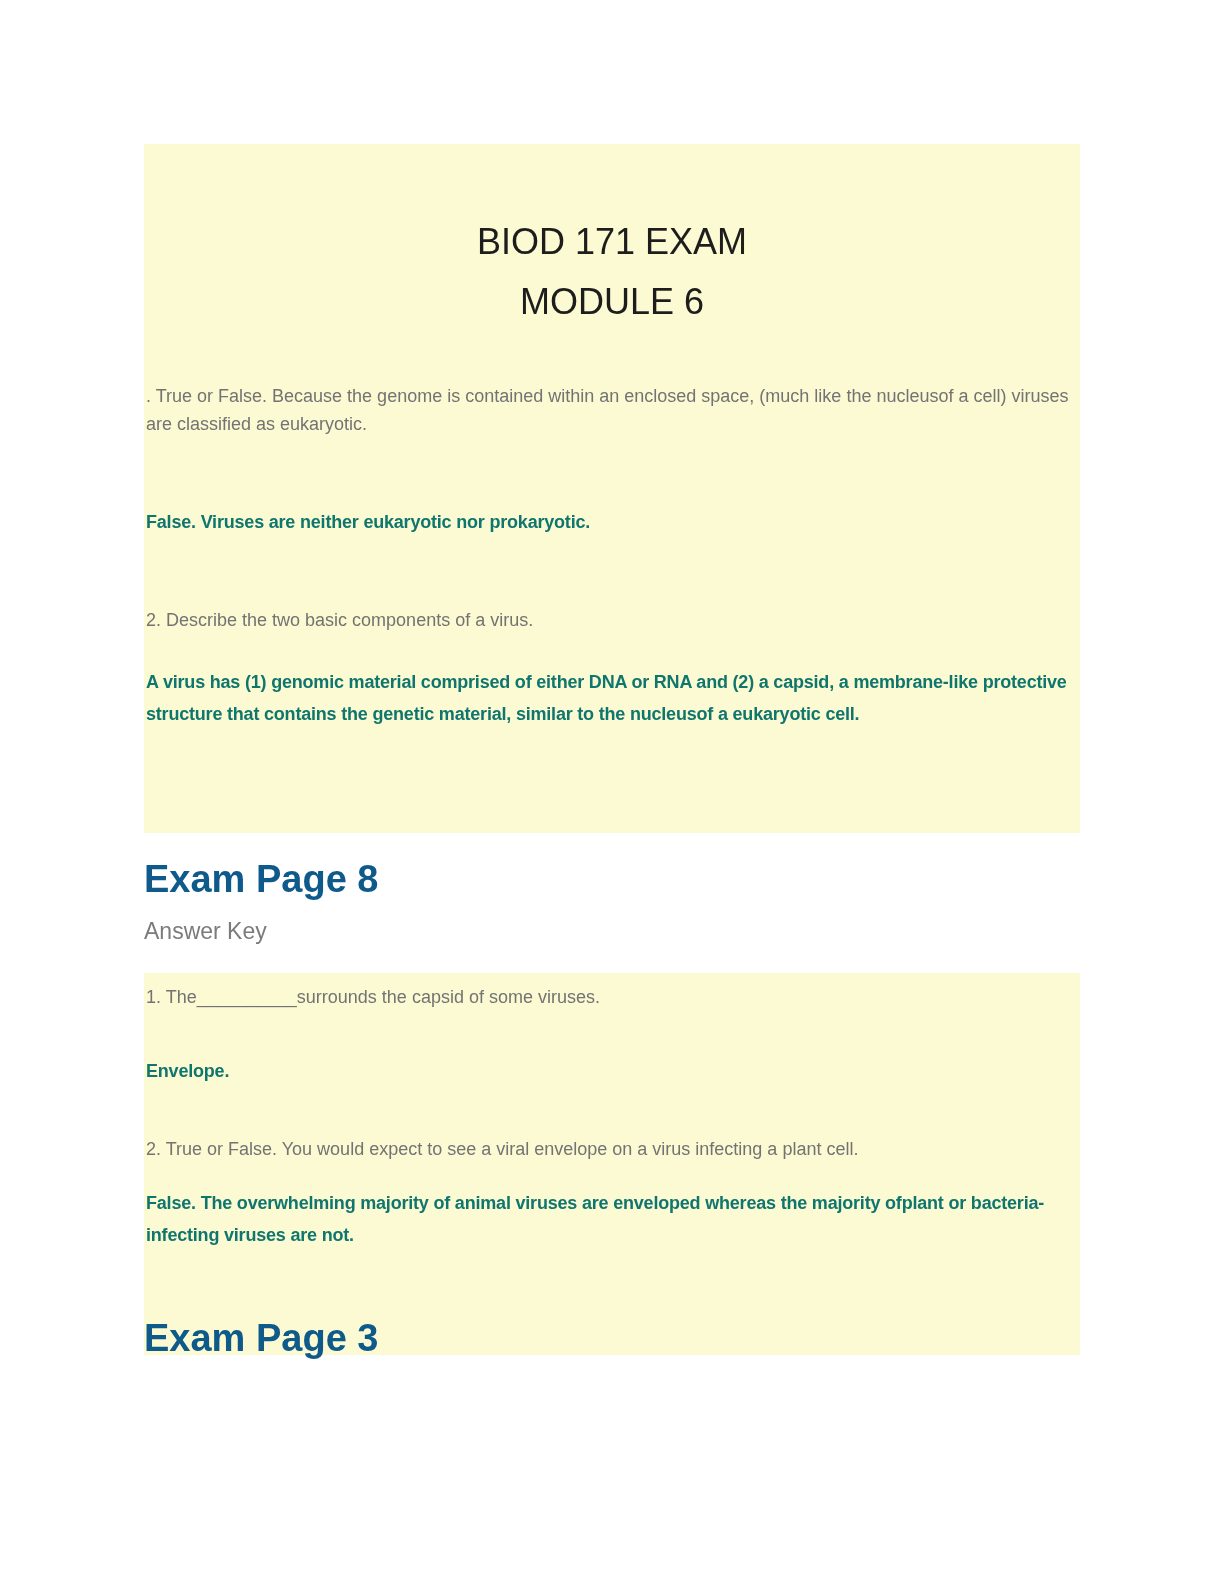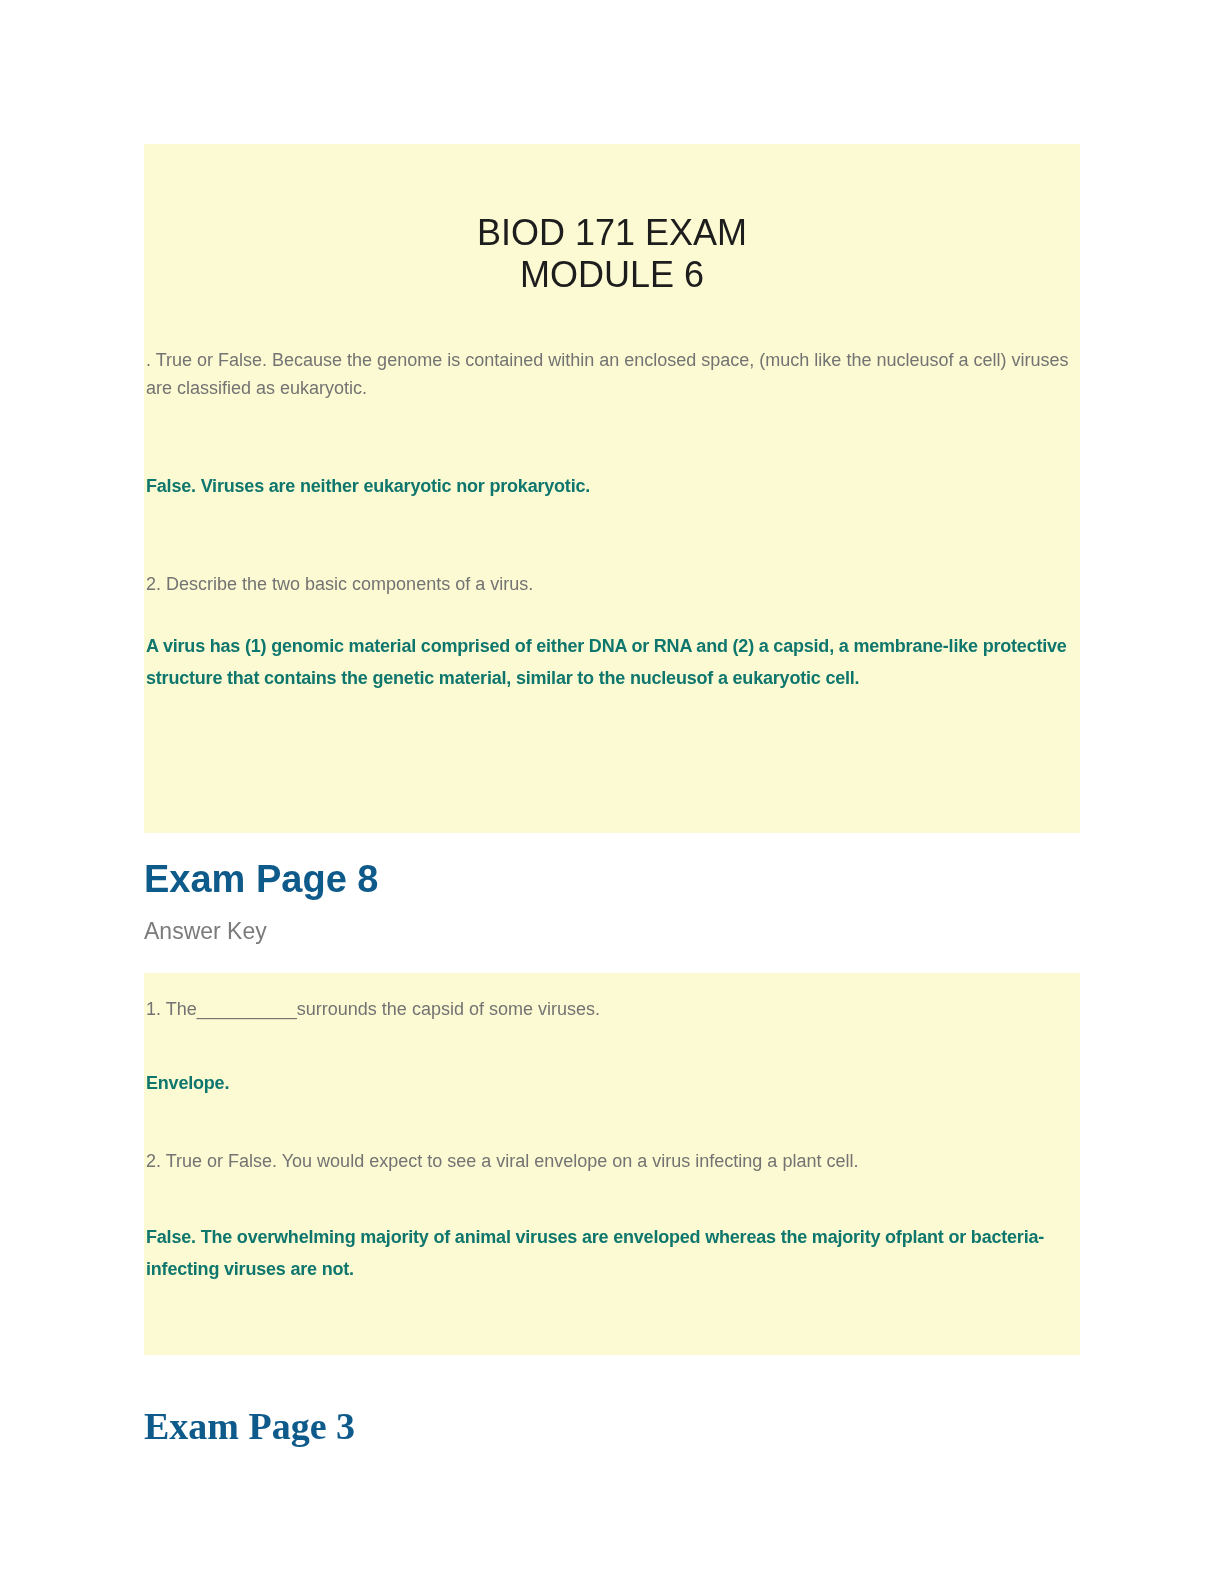--- a/index.html
+++ b/index.html
@@ -24,27 +24,27 @@
     padding: 0 2px;
   }
   .quiz-box-1 {
     top: 144px;
     height: 689px;
     padding-top: 68px;
   }
   .quiz-box-2 {
     top: 973px;
     height: 382px;
-    padding-top: 22px;
+    padding-top: 10px;
   }
   .exam-title {
     margin: 0 0 50px 0;
     text-align: center;
     font-size: 36px;
-    line-height: 42px;
+    line-height: 60px;
     font-weight: 400;
     color: #1d1d1d;
     white-space: pre-line;
   }
   .q-text {
     margin: 0;
     font-size: 18px;
     line-height: 28px;
     font-weight: 400;
     color: #737373;
@@ -53,33 +53,33 @@
     margin: 0;
     font-size: 18px;
     line-height: 32px;
     font-weight: 700;
     color: #0f766e;
     letter-spacing: -0.2px;
   }
   .mb-68 { margin-bottom: 68px; }
   .mb-62 { margin-bottom: 32px; }
   .mb-64 { margin-bottom: 48px; }
-  .mb-46 { margin-bottom: 46px; }
+  .mb-46 { margin-bottom: 24px; }
   .mb-44 { margin-bottom: 44px; }
   .section-heading {
     position: absolute;
     left: 144px;
     margin: 0;
     font-size: 38px;
     line-height: 46px;
     font-weight: 700;
     color: #0e5a8a;
   }
   .heading-page-2 { top: 856px; }
-  .heading-page-3 { top: 1403px; font-family: Liberation Serif, serif; }
+  .heading-page-3 { top: 1315px; }
   .sub-heading {
     position: absolute;
     left: 144px;
     top: 916px;
     margin: 0;
     font-size: 23px;
     line-height: 30px;
     font-weight: 400;
     color: #7b7b7b;
   }

